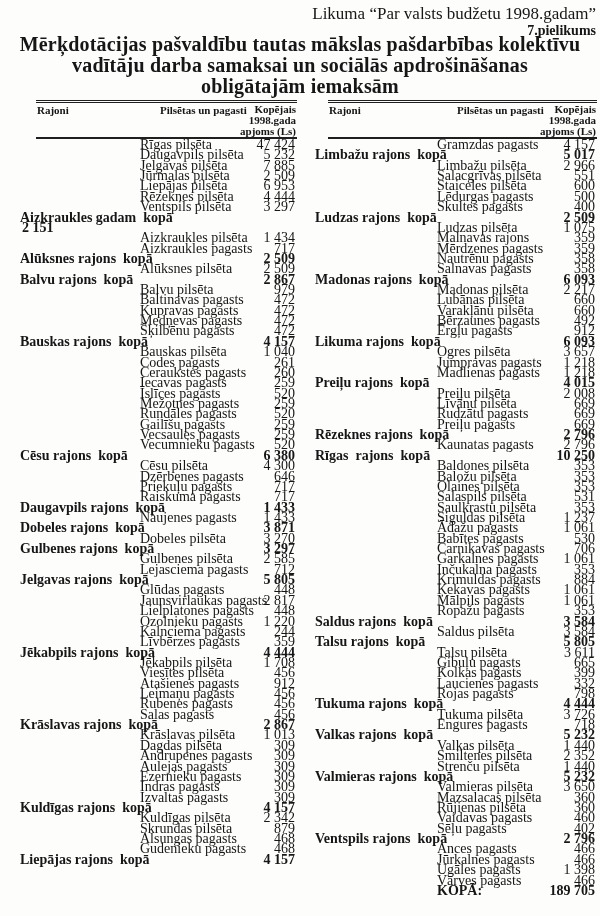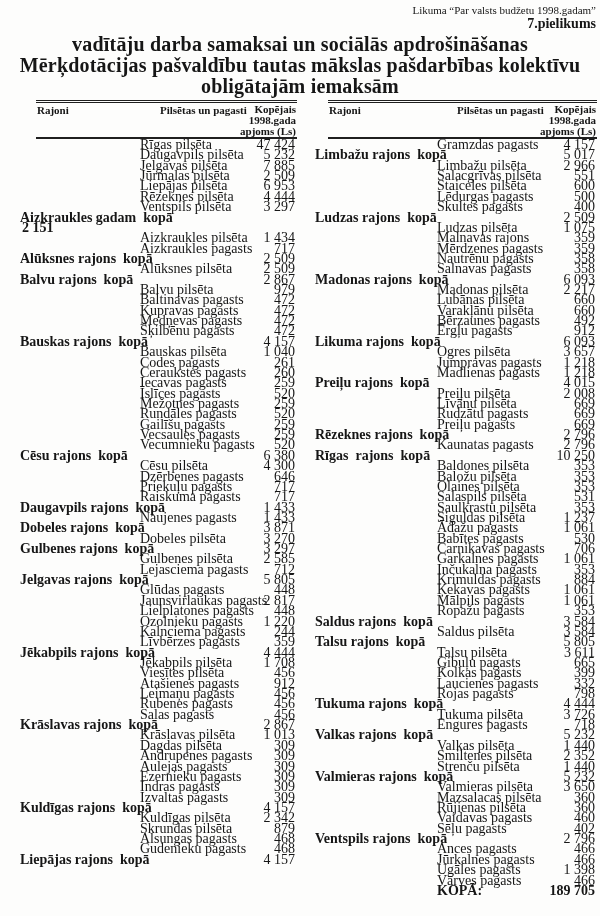--- a/index.html
+++ b/index.html
@@ -2,21 +2,21 @@
 <html><head>
 <meta charset="utf-8">
 <style>
   html,body{margin:0;padding:0;background:#e8e8e6;}
   .page{
     position:relative;width:600px;height:916px;margin:0 auto;
     background:#fdfdfc;color:#161616;overflow:hidden;
     font-family:"Liberation Serif","DejaVu Serif",serif;
   }
   .doc-ref{position:absolute;top:4px;right:4px;text-align:right;line-height:1.12;}
-  .doc-ref .ref-line1{font-size:11px;text-align:center;}
+  .doc-ref .ref-line1{font-size:17px;text-align:center;}
   .doc-ref .ref-line2{font-size:14px;font-weight:700;}
   .main-title{
     position:absolute;top:34px;left:0;width:600px;text-align:center;
     font-size:20px;font-weight:700;line-height:21px;letter-spacing:.2px;
   }
   .half{position:absolute;top:100px;}
   .half-left{left:16px;width:281px;--rajons-indent:4px;--settle-indent:124px;}
   .half-right{left:308px;width:289px;--rajons-indent:7px;--settle-indent:129px;}
   .col-header{
     position:relative;height:34px;
@@ -25,38 +25,38 @@
   }
   .h-rajoni{position:absolute;left:1px;top:2px;}
   .h-pilsetas{position:absolute;left:var(--settle-indent);top:2px;}
   .h-kopejais{position:absolute;right:1px;top:1px;text-align:right;}
   .h-kopejais span{display:block;}
   .rows{position:absolute;top:40px;left:0;width:100%;font-size:14px;}
   .row{position:relative;height:10.37px;line-height:10.6px;}
   .row .nm{position:absolute;left:var(--settle-indent);white-space:pre;}
   .row .val{position:absolute;right:2px;white-space:pre;}
   .row.rajons .nm{left:var(--rajons-indent);font-weight:700;}
-  .row.rajons .val{font-weight:400;}
+  .row.rajons .val{font-weight:700;}
   .row.wrap .nm{left:calc(var(--rajons-indent) + 2px);font-weight:700;}
   .row.total .nm{font-weight:700;}
   .row.total .val{font-weight:700;}
 </style>
 </head>
 <body>
 
 <div class="page">
 
   <div class="doc-ref">
     <div class="ref-line1">Likuma “Par valsts budžetu 1998.gadam”</div>
     <div class="ref-line2">7.pielikums</div>
   </div>
 
   <div class="main-title">
+    <div>Mērķdotācijas pašvaldību tautas mākslas pašdarbības kolektīvu</div>
     <div>vadītāju darba samaksai un sociālās apdrošināšanas</div>
-    <div>Mērķdotācijas pašvaldību tautas mākslas pašdarbības kolektīvu</div>
     <div>obligātajām iemaksām</div>
   </div>
 
   <div class="half half-left">
     <div class="col-header">
       <span class="h-rajoni">Rajoni</span>
       <span class="h-pilsetas">Pilsētas un pagasti</span>
       <span class="h-kopejais">
         <span>Kopējais</span>
         <span>1998.gada</span>

